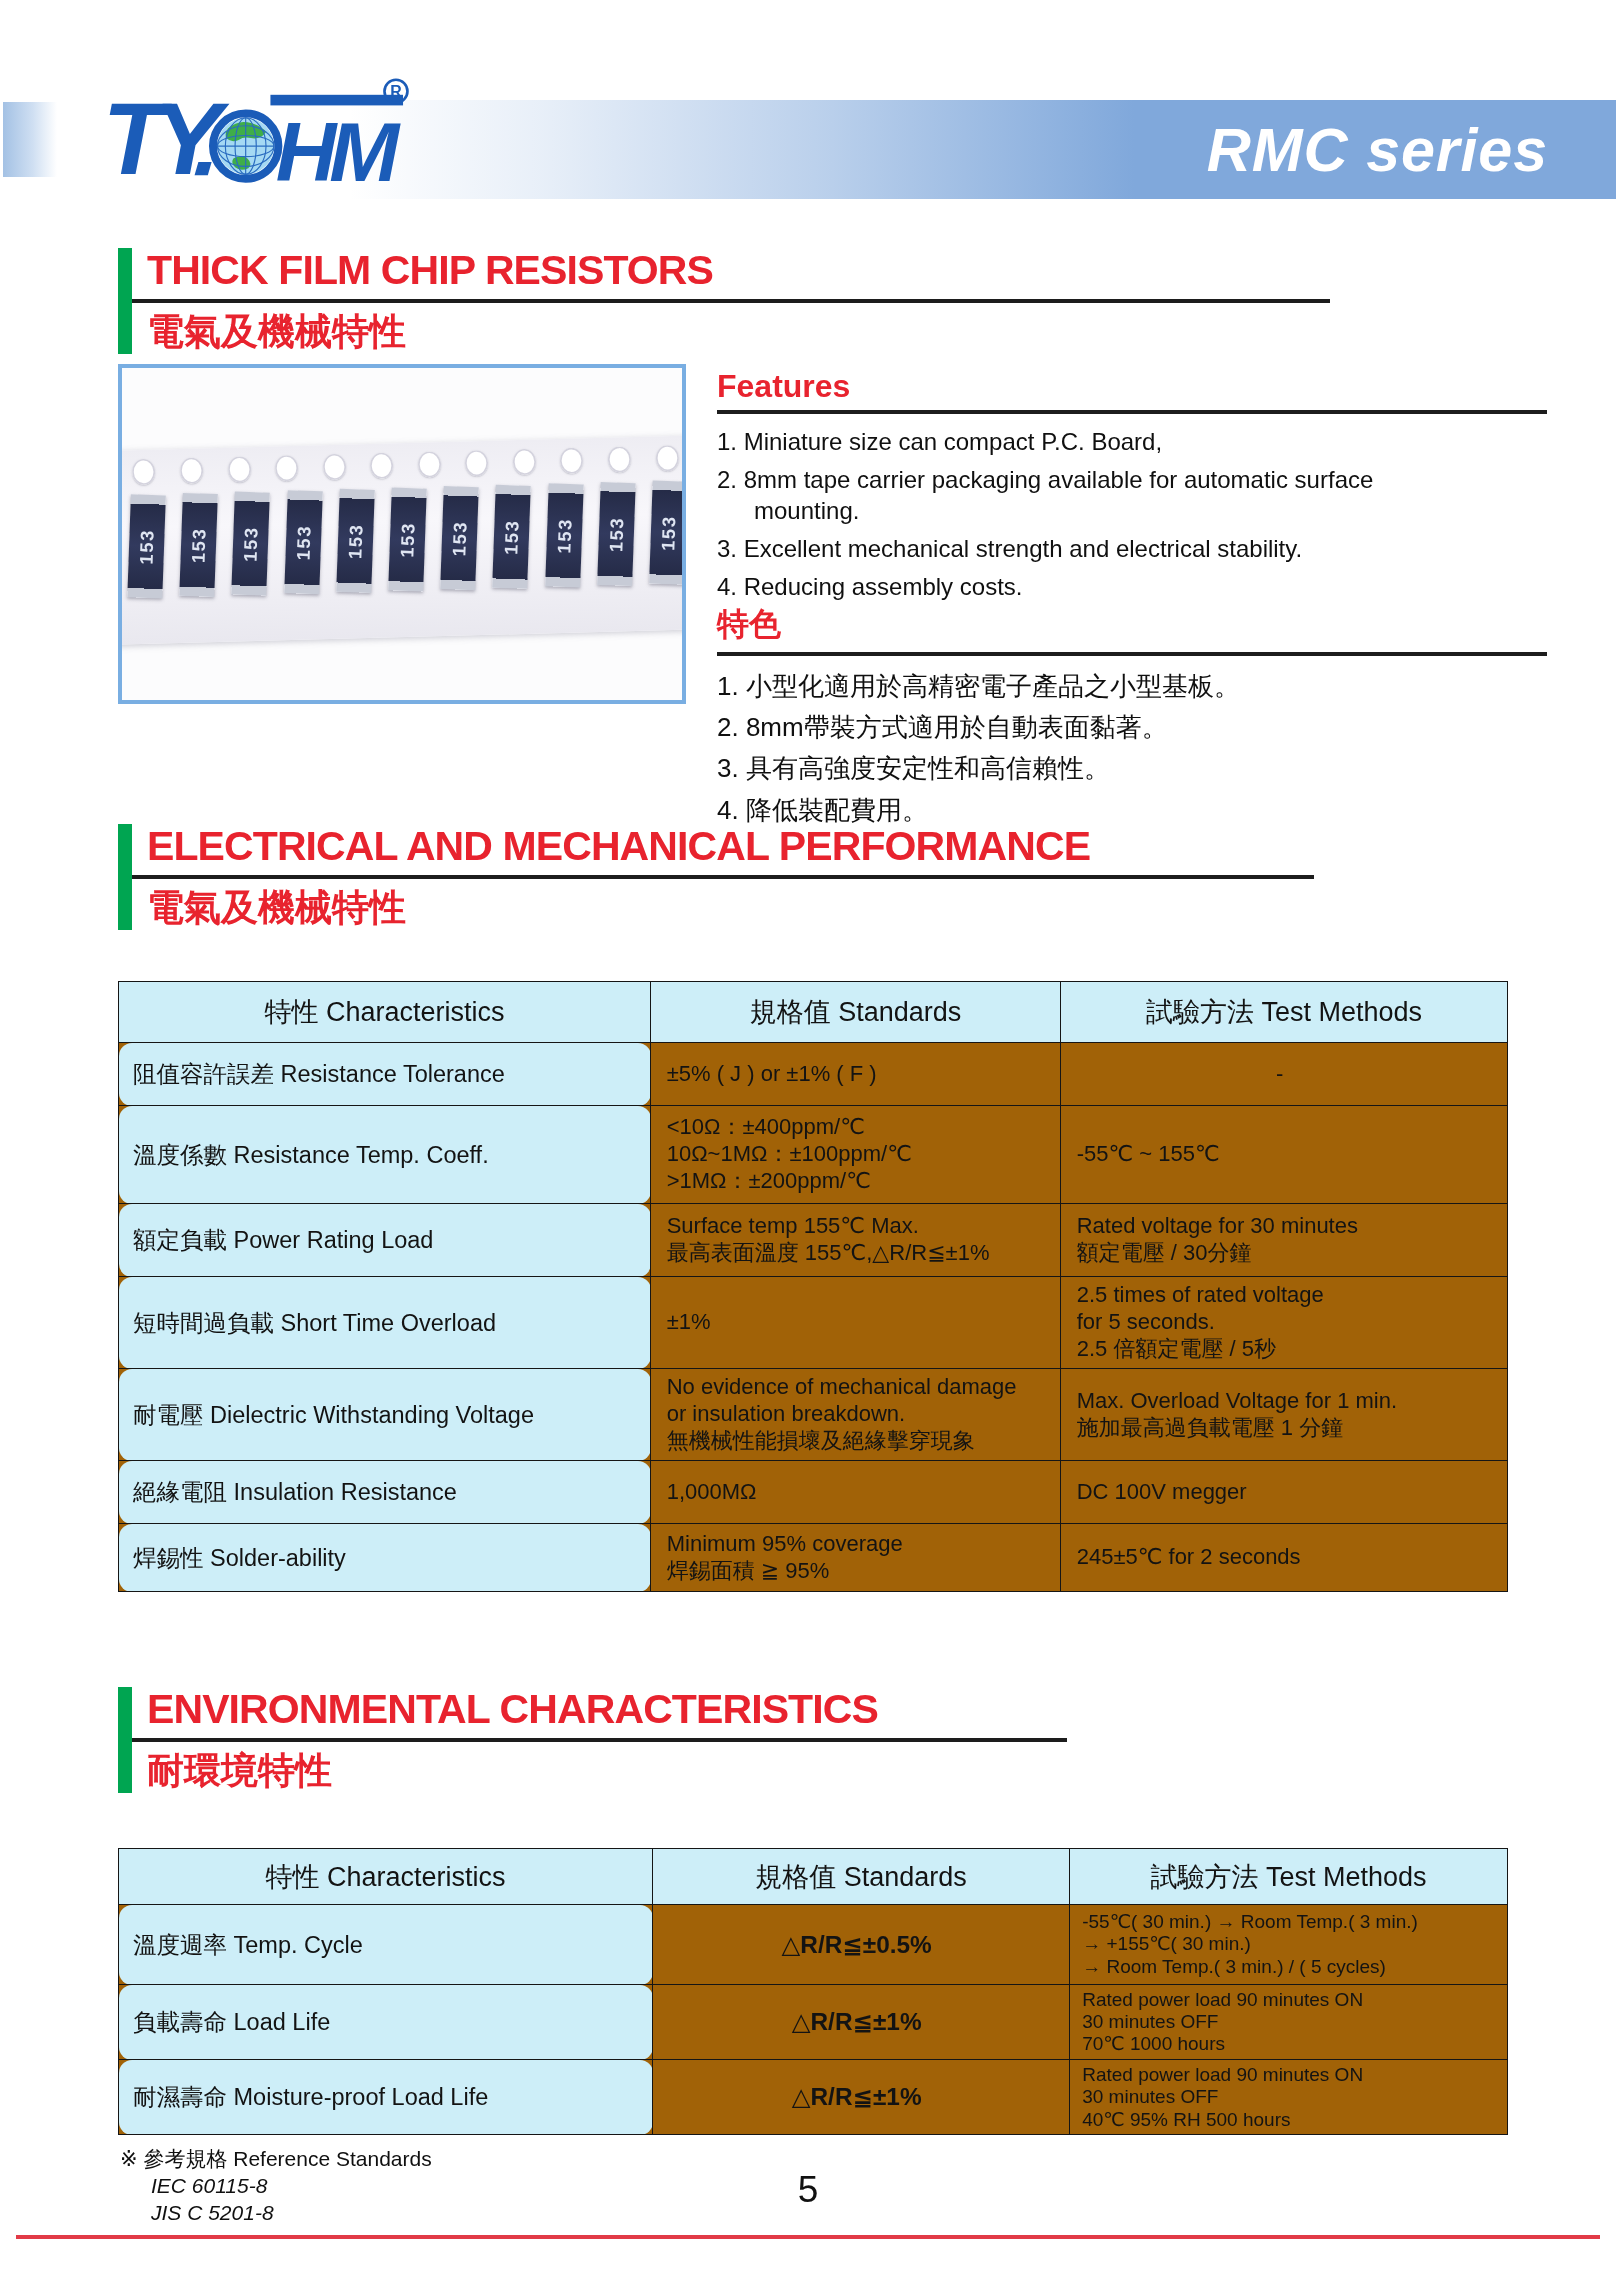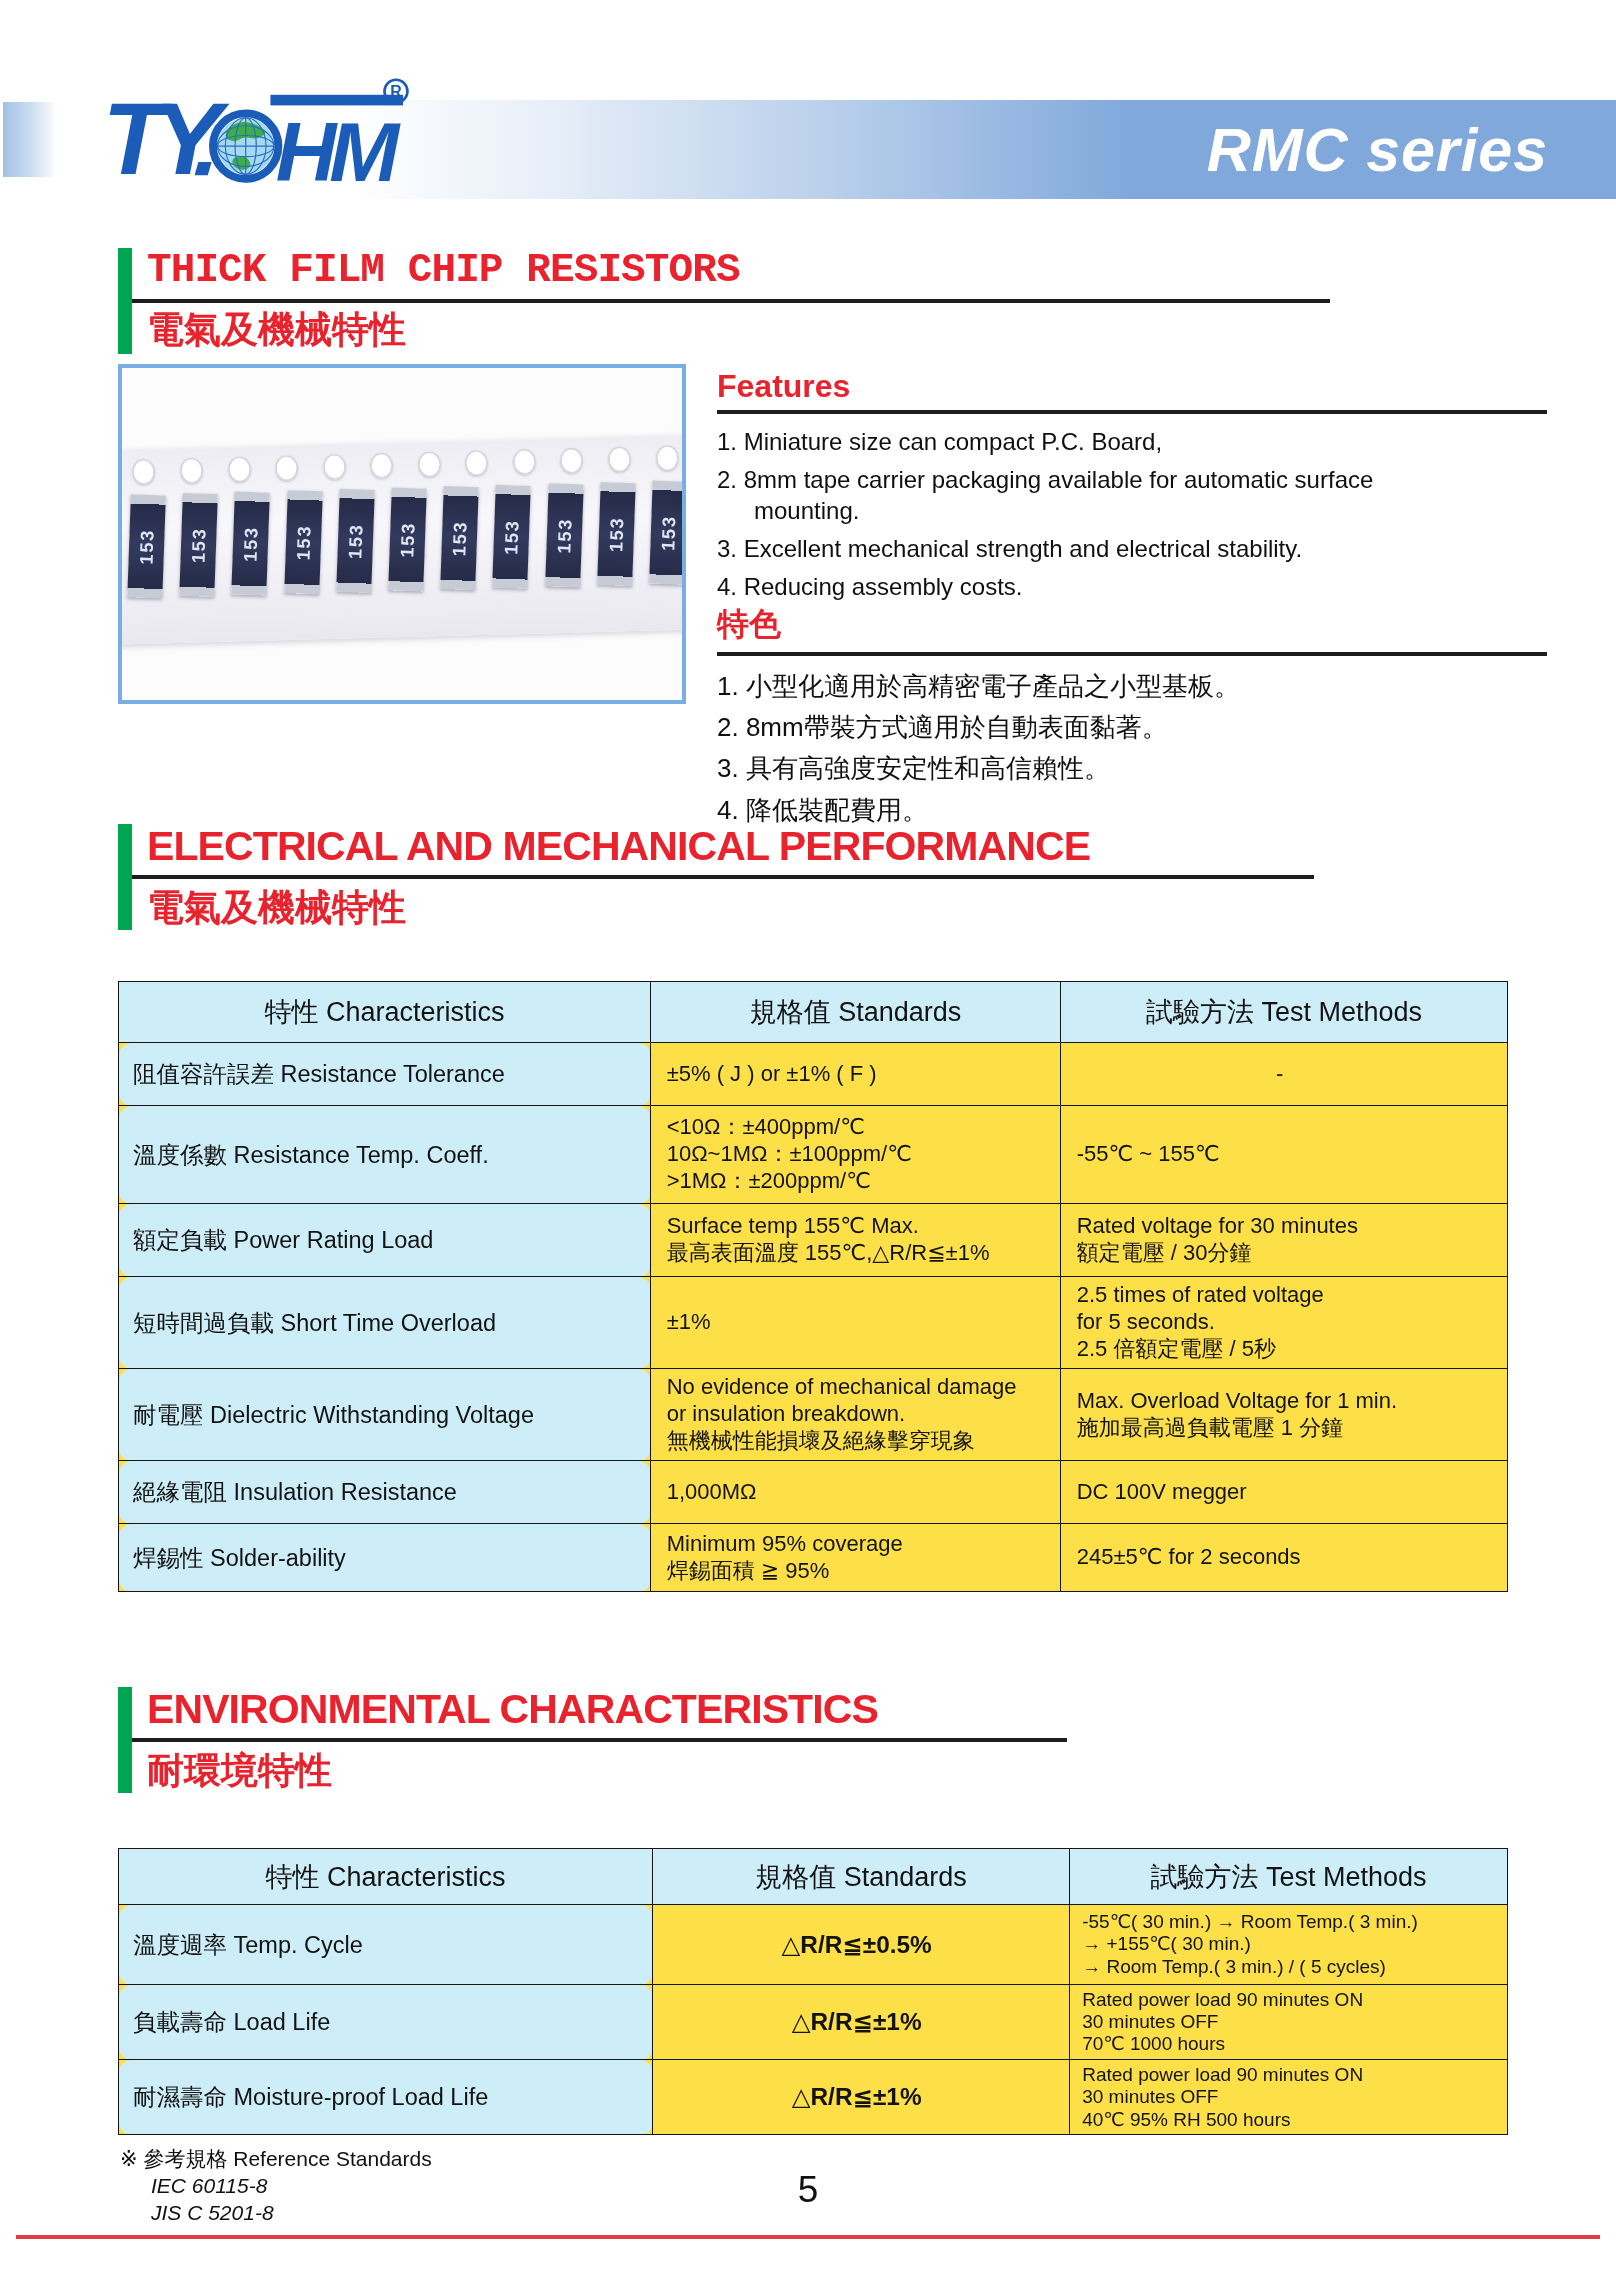--- a/index.html
+++ b/index.html
@@ -18,21 +18,21 @@
   .series-title { font-size:61px; font-weight:bold; font-style:italic; color:#fff; letter-spacing:0.9px; }
   .logo { position:absolute; left:106px; top:77px; width:305px; height:124px; }
 
   
   .sec { position:absolute; display:flex; }
   .sec-bar { width:14px; background:#00a551; }
   .sec-body { padding-left:15px; }
   .sec-title { font-size:41px; font-weight:bold; color:#e8232e; line-height:1.08; white-space:nowrap; letter-spacing:-0.9px; }
   .sec-line { height:3.5px; background:#1d1d1d; margin:7px 0 8.7px -15px; }
   .sec-sub { font-size:37px; font-weight:bold; color:#e8232e; line-height:1.15; }
-  .s1 { left:118px; top:248px;font-family:Liberation Mono, monospace; } .s1 .sec-line { width:1198px; }
+  .s1 { left:118px; top:248px; } .s1 .sec-line { width:1198px; }
   .s2 { left:118px; top:824px; } .s2 .sec-line { width:1182px; }
   .s3 { left:118px; top:1687px; } .s3 .sec-line { width:935px; }
 
   
   .photo-box { position:absolute; left:118px; top:364px; width:568px; height:340px;
     border:4.4px solid #79aee2; box-sizing:border-box; background:#fcfcfd; overflow:hidden; }
   .tape { position:absolute; left:-12.2px; top:75px; width:595px; height:194px;
     background:linear-gradient(180deg,#eeedf3,#f8f7fb 40%,#e9e8ef);
     transform:rotate(-1.5deg); border-radius:2.6px; box-shadow:0 1.7px 6.1px rgba(120,120,140,0.35); }
   .holes { display:flex; justify-content:space-between; padding:8.7px 24.4px 0 24.4px; }
@@ -50,21 +50,21 @@
   .feat-en { top:368px; } .feat-zh { top:603px; }
   .feat-head { font-size:32px; font-weight:bold; color:#e8232e; }
   .feat-line { height:3.5px; background:#1d1d1d; margin:5.2px 0 12.2px 0; width:830px; }
   .feat-item { font-size:24px; line-height:1.32; padding-left:37px; text-indent:-37px;
     white-space:pre-line; margin-bottom:6.1px; color:#101010; }
   .feat-zh .feat-item { font-size:26px; line-height:1.42; margin-bottom:4.4px; }
 
   
   .tbl { position:absolute; left:118px; }
   .tbl1 { top:981px; } .tbl2 { top:1848px; }
-  table { border-collapse:collapse; table-layout:fixed; width:1389px; background:#fde047; }
+  table { border-collapse:collapse; table-layout:fixed; width:1389px; background:#a16207; }
   th, td { border:1.7px solid #151515; vertical-align:middle; box-sizing:border-box; }
   th { background:#cdeef8; font-weight:normal; font-size:27px; text-align:center; color:#131313; }
   td.c { background:#cdeef8; font-size:23.5px; padding:5.2px 8.7px 5.2px 14px; color:#131313;border-radius:13px; }
   td.s, td.m { font-size:22px; padding:5.2px 8.7px 5.2px 15.7px; line-height:1.22;
     white-space:pre-line; color:#131313; }
   td.center { text-align:center; padding-left:0; }
   .tbl2 td.s { text-align:center; font-weight:bold; font-size:24.4px; padding-left:0;margin-top:36px; }
   .tbl2 td.m { font-size:19px; line-height:1.18; padding:3.5px 7px 3.5px 12.2px; }
 
   

